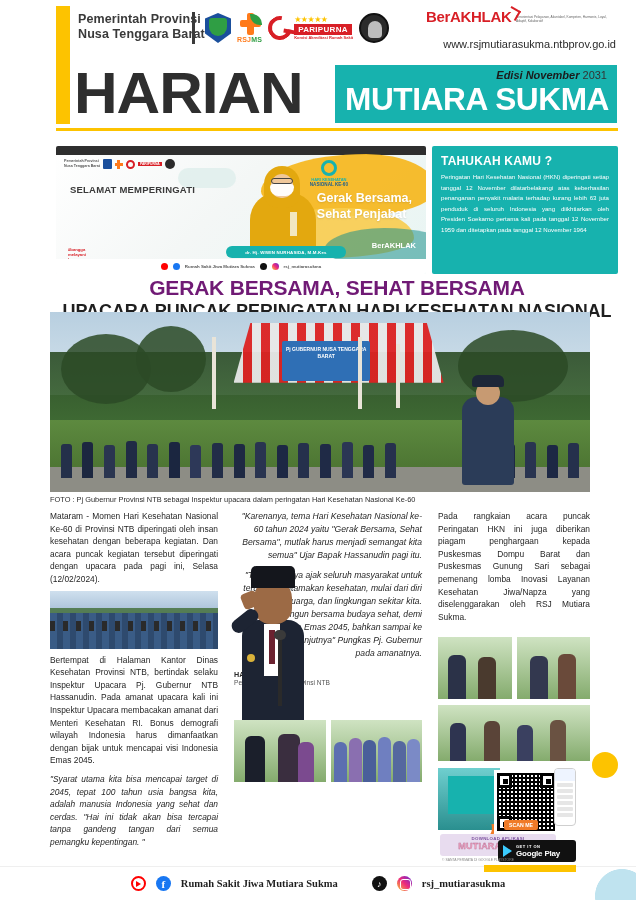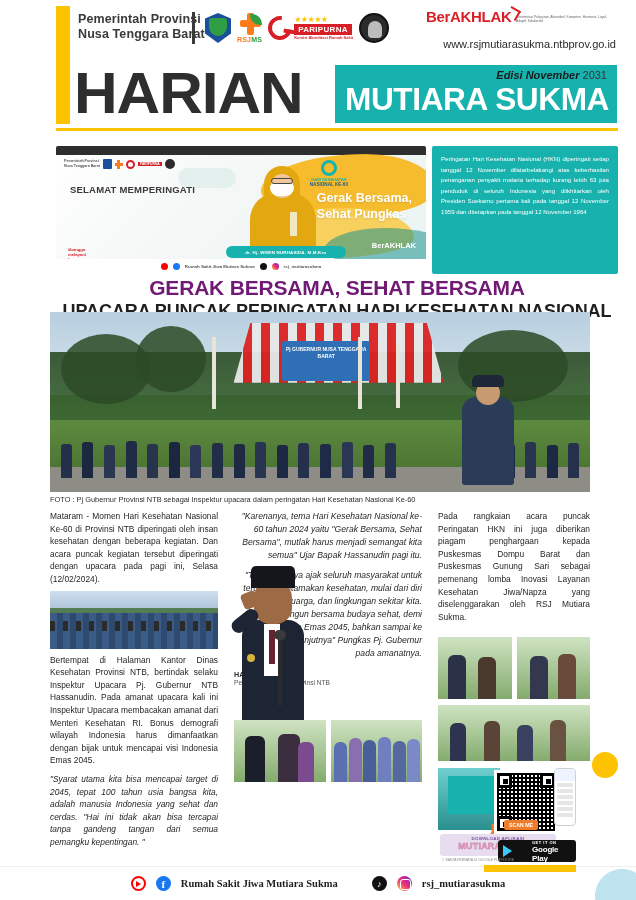--- a/index.html
+++ b/index.html
@@ -387,21 +387,21 @@
   .phone-mock .pm-hd { height:12px; background:#eef4ff;}
   .phone-mock .pm-ln { height:4px; margin:2px 2px; background:#e6e6e6; border-radius:1px;}
   .promo-ribbon {
     position:absolute; left:2px; top:66px; width:116px; height:22px;
     background:#E8DCEF; border-radius:3px; text-align:center; padding-top:2px;
   }
   .pr-t1 { font-size:4.4px; font-weight:800; color:#7a4f9e; letter-spacing:.3px;}
   .pr-t2 { font-size:9px; font-weight:900; color:#F3A6C0; letter-spacing:.2px; -webkit-text-stroke:.4px #b8739a;}
   .gplay {
     position:absolute; left:60px; top:72px; width:78px; height:22px;
-    background:#111; border-radius:3px; display:flex; align-items:center; gap:20px; padding-left:5px;
+    background:#111; border-radius:3px; display:flex; align-items:center; gap:4px; padding-left:5px;
   }
   .gplay-tri {
     width:0;height:0;border-left:9px solid #3BCCFF;border-top:6px solid transparent;border-bottom:6px solid transparent;
   }
   .gplay-t1 { font-size:4px; color:#fff; font-weight:600; letter-spacing:.5px;}
   .gplay-t2 { font-size:8px; color:#fff; font-weight:800; letter-spacing:-.2px; line-height:9px;}
   .arrow-curve {
     position:absolute; left:30px; top:58px; width:28px; height:16px;
     border-bottom: 3px solid #F07B28; border-right: 3px solid #F07B28;
     border-radius: 0 0 14px 0; transform: rotate(-10deg);
@@ -530,21 +530,21 @@
         <div class="hp-p-mask"></div>
         <div class="hp-p-badge"></div>
       </div>
 
       <div class="hp-namecard">
         <span>dr. Hj. WIWIN NURHASIDA, M.M.Kes</span>
       </div>
 
       <div class="hp-gerak">
         <div>Gerak Bersama,</div>
-        <div>Sehat Pungkas</div>
+        <div>Sehat Penjabat</div>
       </div>
 
       <div class="hp-berakhlak">BerAKHLAK</div>
 
       <div class="hp-bangga">
         <div>#bangga</div>
         <div>melayani</div>
         <div>bangsa</div>
       </div>
 
@@ -552,20 +552,21 @@
         <span class="dotico" style="background:#FF0000"></span>
         <span class="dotico" style="background:#1877F2"></span>
         <span class="hp-fb-txt">Rumah Sakit Jiwa Mutiara Sukma</span>
         <span class="dotico" style="background:#111"></span>
         <span class="dotico" style="background:linear-gradient(45deg,#F9CE34,#EE2A7B,#6228d7)"></span>
         <span class="hp-fb-txt">rsj_mutiarasukma</span>
       </div>
     </div>
 
     <div class="tahukah">
+      <h3>TAHUKAH KAMU ?</h3>
       <p>Peringatan Hari Kesehatan Nasional (HKN) diperingati setiap tanggal 12 November dilatarbelakangi atas keberhasilan penanganan penyakit malaria terhadap kurang lebih 63 juta penduduk di seluruh Indonesia yang diikhtiarkan oleh Presiden Soekarno pertama kali pada tanggal 12 November 1959 dan ditetapkan pada tanggal 12 November 1964</p>
     </div>
   </div>
 
   <div class="headline">
     <div class="hl1">GERAK BERSAMA, SEHAT BERSAMA</div>
     <div class="hl2">UPACARA PUNCAK PERINGATAN HARI KESEHATAN NASIONAL KE – 60</div>
   </div>
 
   <div class="mainphoto">

